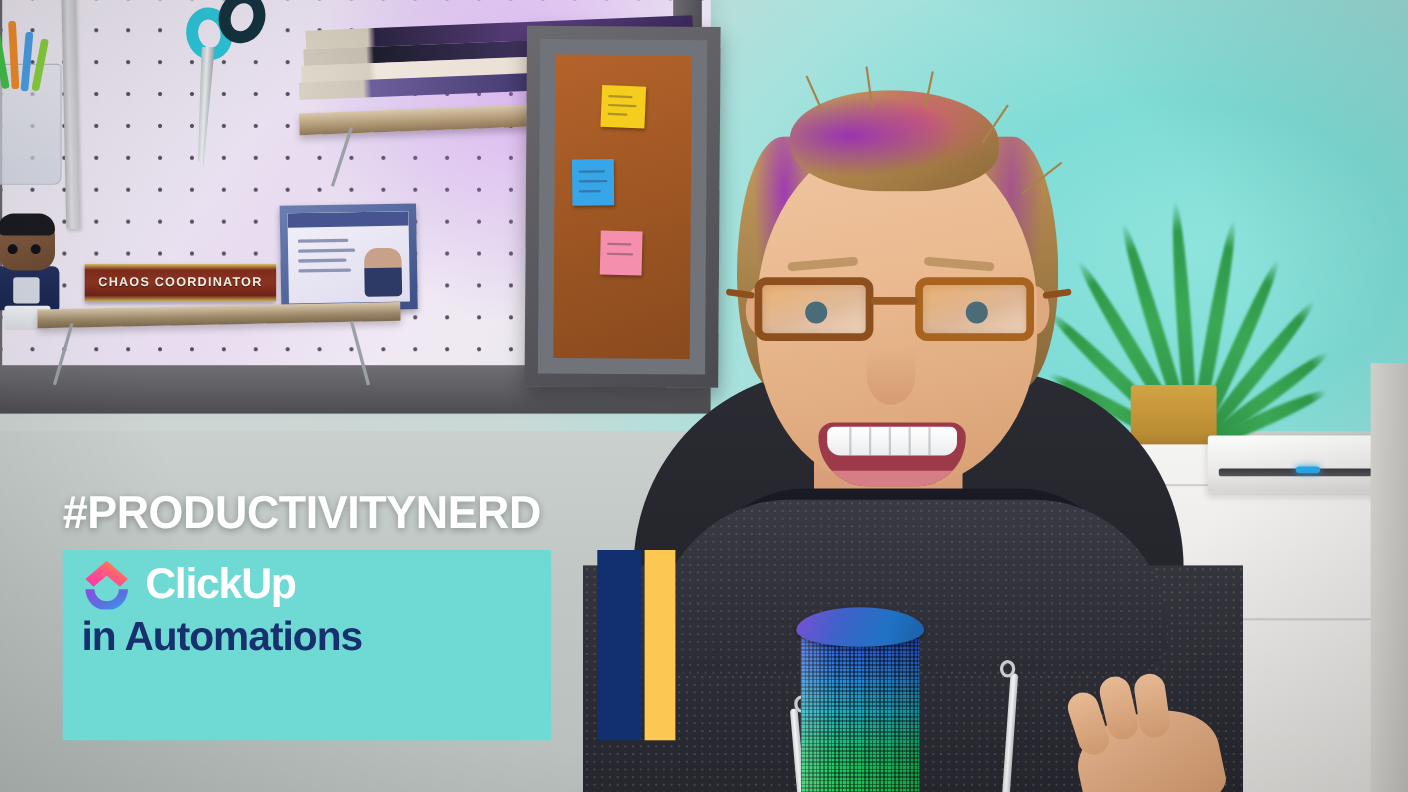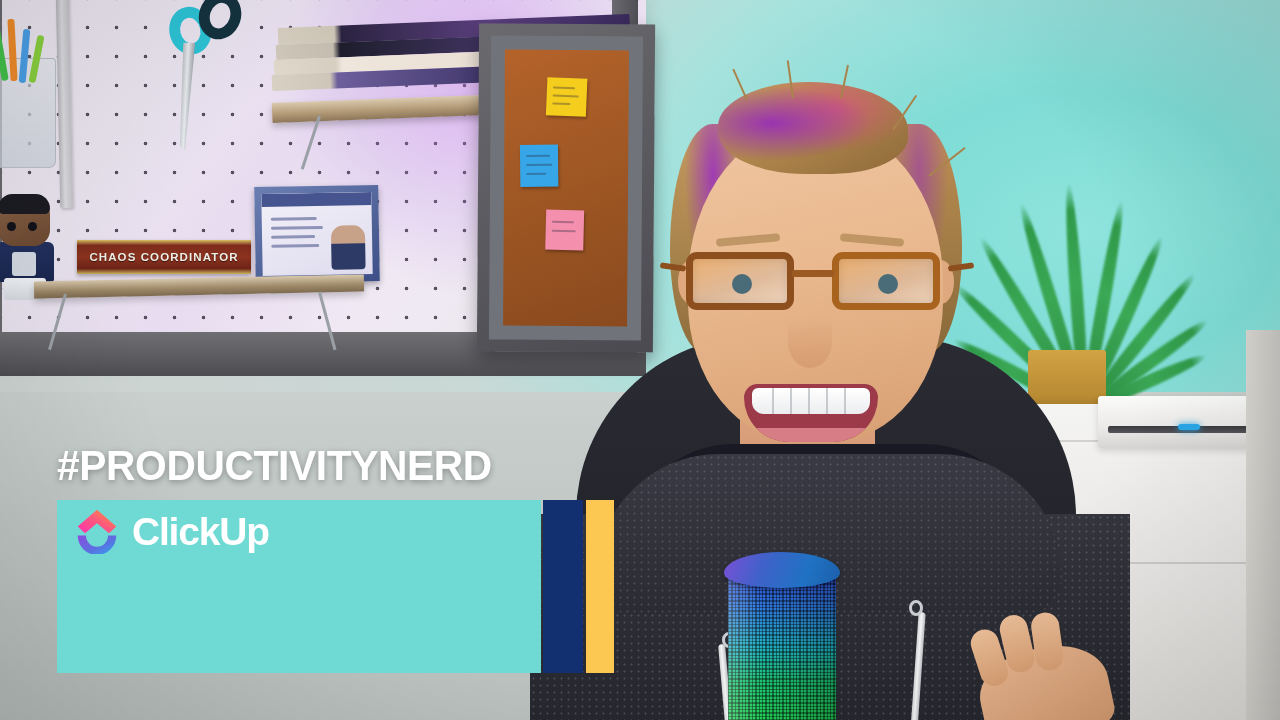--- a/index.html
+++ b/index.html
@@ -361,21 +361,21 @@
     position:absolute; left:57px; top:445px;
     font-size:42px; font-weight:bold; color:#ffffff;
     letter-spacing:-0.4px; line-height:1;
     text-shadow:0 2px 7px rgba(0,0,0,.30);
     font-stretch:condensed;
     transform:scaleX(.97);
     transform-origin:left center;
   }
 
   .banner {
-    position:absolute; left:57px; top:500px; width:484px; height:173px;
+    position:absolute; left:57px; top:500px; width:444px; height:173px;
     background:#6fd9d3;
   }
   .bar-navy {
     position:absolute; left:543px; top:500px; width:40px; height:173px;
     background:#123070;
   }
   .bar-yellow {
     position:absolute; left:586px; top:500px; width:28px; height:173px;
     background:#fcc851;
   }
@@ -602,20 +602,21 @@
             </linearGradient>
           </defs>
           <path d="M8 40 L50 4 L92 40 L76 55 L50 33 L24 55 Z" fill="url(#cuTop)"></path>
           <path d="M8 60 A42 42 0 0 0 92 60 L74 60 A24 24 0 0 1 26 60 Z" fill="url(#cuBot)"></path>
         </svg>
       </div>
       <div class="clickup-word">ClickUp</div>
     </div>
 
     <div class="banner-title">
+      <span class="l2">in Automations</span>
     </div>
 
   </div>
 
   <div class="bar-navy"></div>
   <div class="bar-yellow"></div>
 
 </div>
 
 </body></html>

